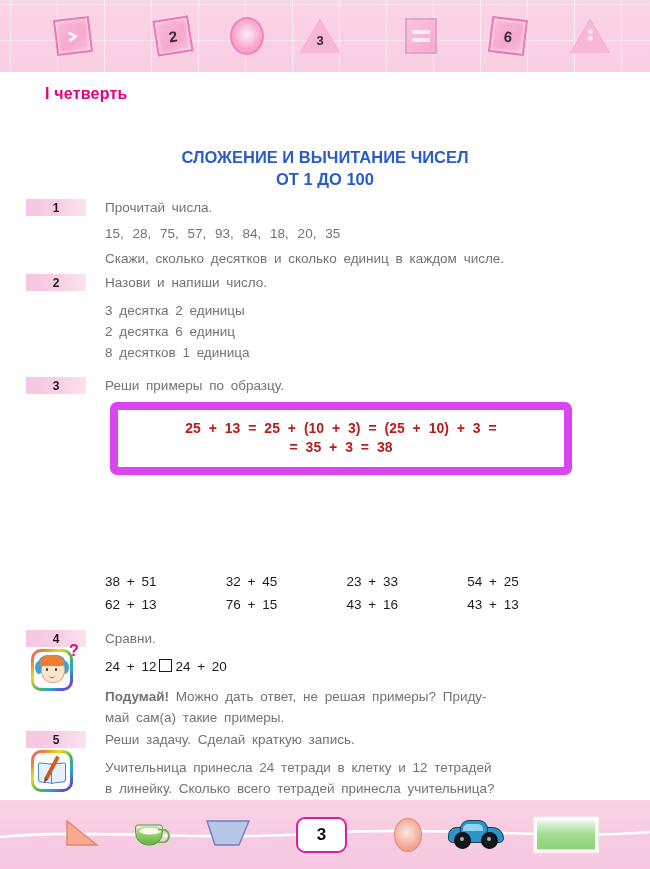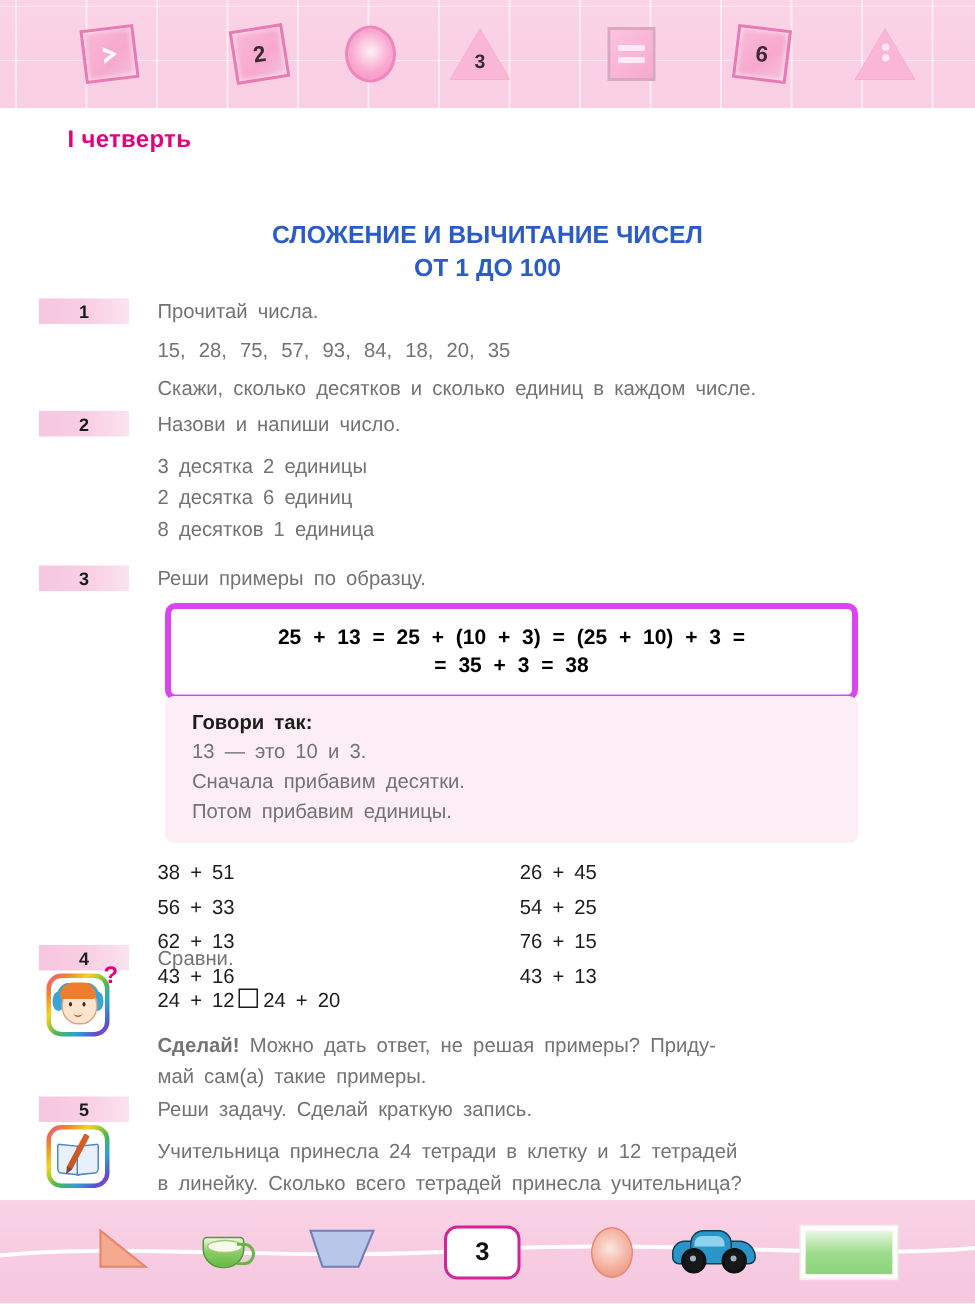--- a/index.html
+++ b/index.html
@@ -162,30 +162,30 @@
   .center-line {
     text-align: left;
     word-spacing: 5px;
   }
 
   
   .ex-box {
     position: absolute;
     left: 110px;
     right: 78px;
-    border: 4px solid #d946ef;
+    border: 8px solid #d946ef;
     border-radius: 7px;
     background: #ffffff;
     text-align: center;
     padding: 9px 6px 10px;
     font-weight: bold;
     font-size: 14px;
     line-height: 19px;
     word-spacing: 4px;
-    color: #000000;
+    color: #b91c1c;
   }
 
   
   .say-box {
     position: absolute;
     left: 110px;
     right: 78px;
     background: #fdeef5;
     border-radius: 6px;
     padding: 10px 0 11px 18px;
@@ -198,21 +198,21 @@
     margin-bottom: 2px;
   }
   .say-box .line { line-height: 20px; }
 
   
   .prob-grid {
     position: absolute;
     left: 105px;
     right: 62px;
     display: grid;
-    grid-template-columns: repeat(2, 1fr);
+    grid-template-columns: repeat(4, 1fr);
     row-gap: 1px;
   }
   .prob-grid .cell {
     font-size: 13.5px;
     color: #1c1c1c;
     line-height: 22px;
     word-spacing: 3px;
   }
 
   
@@ -540,31 +540,25 @@
       <div class="ex-body" style="top:0">
         <div class="line">Реши  примеры  по  образцу.</div>
       </div>
     </div>
 
     <div class="ex-box" style="top:330px">
       <div>25  +  13  =  25  +  (10  +  3)  =  (25  +  10)  +  3  =</div>
       <div>=  35  +  3  =  38</div>
     </div>
 
-    <div class="say-box" style="top:392px">
-      <div class="hdr">Говори  так:</div>
-      <div class="line">13  —  это  10  и  3.</div>
-      <div class="line">Сначала  прибавим  десятки.</div>
-      <div class="line">Потом  прибавим  единицы.</div>
-    </div>
 
     <div class="prob-grid" style="top:499px">
       <div class="cell">38 + 51</div>
-      <div class="cell">26 + 45</div>
-      <div class="cell">56 + 33</div>
+      <div class="cell">32 + 45</div>
+      <div class="cell">23 + 33</div>
       <div class="cell">54 + 25</div>
       <div class="cell">62 + 13</div>
       <div class="cell">76 + 15</div>
       <div class="cell">43 + 16</div>
       <div class="cell">43 + 13</div>
     </div>
 
     <div class="ex" style="top:556px">
       <div class="num-badge" style="top:2px">4</div>
 
@@ -585,21 +579,21 @@
       <div class="ex-body" style="top:0">
         <div class="line">Сравни.</div>
 
         <div class="cmp-row" style="margin-top:7px">
           <div>
             <span>24  +  12</span><span class="cmp-box"></span><span>24  +  20</span>
           </div>
         </div>
 
         <div class="line" style="margin-top:8px">
-          <span class="bold-word">Сделай!</span>
+          <span class="bold-word">Подумай!</span>
           <span>Можно  дать  ответ,  не  решая  примеры?  Приду-</span>
         </div>
         <div class="line">май  сам(а)  такие  примеры.</div>
       </div>
     </div>
 
     <div class="ex" style="top:657px">
       <div class="num-badge" style="top:2px">5</div>
 
       <div class="side-icon" style="top:21px">

